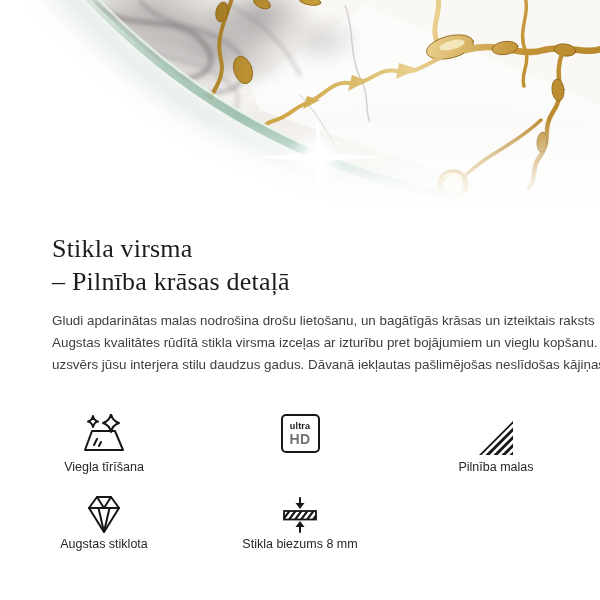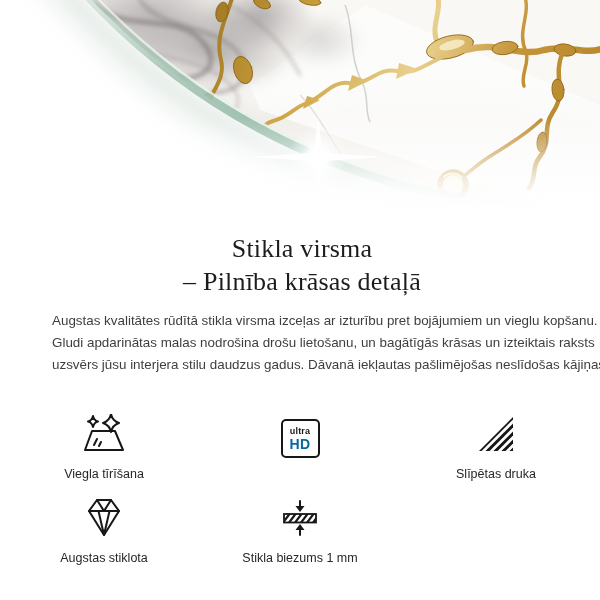--- a/index.html
+++ b/index.html
@@ -3,41 +3,41 @@
 <meta charset="utf-8">
 <style>
   html,body{margin:0;padding:0;}
   body{
     width:600px;height:600px;background:#ffffff;overflow:hidden;
     font-family:"Liberation Sans", sans-serif;
     -webkit-font-smoothing:antialiased;
   }
   .hero{position:relative;width:600px;height:226px;background:#fff;}
   .hero svg{display:block;}
-  .content{padding:6px 48px 0 52px;text-align:center;}
+  .content{padding:6px 48px 0 52px;}
   .title{
     font-family:"Liberation Serif", serif;font-weight:400;
     font-size:26px;line-height:33px;color:#1c1c1c;margin:0;letter-spacing:.2px;
   }
   .para{margin-top:12px;font-size:13.4px;line-height:22px;color:#3e3e3e;}
   .para div{white-space:nowrap;}
   .features{
     margin-top:38px;display:grid;grid-template-columns:repeat(3,1fr);
     row-gap:17px;padding:0 6px;
   }
   .feature{display:flex;flex-direction:column;align-items:center;}
-  .f-icon{height:44px;display:flex;align-items:flex-end;justify-content:center;}
-  .f-label{margin-top:9px;font-size:12.5px;color:#262626;text-align:center;}
+  .f-icon{height:44px;display:flex;align-items:flex-start;justify-content:center;}
+  .f-label{margin-top:2px;font-size:12.5px;color:#262626;text-align:center;}
   .uhd{
     width:35px;height:35px;border:2.5px solid #171717;border-radius:5px;
     display:flex;flex-direction:column;align-items:center;justify-content:center;
     line-height:1;background:#fff;
   }
   .uhd .u{font-size:9px;font-weight:600;color:#171717;letter-spacing:.2px;}
-  .uhd .h{font-size:14px;font-weight:700;color:#0369a1;margin-top:1px;letter-spacing:.3px;}
+  .uhd .h{font-size:14px;font-weight:700;color:#737373;margin-top:1px;letter-spacing:.3px;}
   .ic{stroke:#171717;fill:none;stroke-width:2;stroke-linejoin:round;stroke-linecap:round;}
 </style>
 </head>
 <body>
 
 <div>
 
   <div class="hero">
     <svg width="600" height="226" viewBox="0 0 600 226">
       <defs>
@@ -179,22 +179,22 @@
       </g>
     </svg>
   </div>
 
   <div class="content">
     <h1 class="title">
       <div>Stikla virsma</div>
       <div>– Pilnība krāsas detaļā</div>
     </h1>
     <div class="para">
+      <div>Gludi apdarinātas malas nodrošina drošu lietošanu, un bagātīgās krāsas un izteiktais raksts</div>
       <div>Augstas kvalitātes rūdītā stikla virsma izceļas ar izturību pret bojājumiem un vieglu kopšanu.</div>
-      <div>Gludi apdarinātas malas nodrošina drošu lietošanu, un bagātīgās krāsas un izteiktais raksts</div>
       <div>uzsvērs jūsu interjera stilu daudzus gadus. Dāvanā iekļautas pašlimējošas neslīdošas kājiņas.</div>
     </div>
   </div>
 
   <div class="features">
 
     <div class="feature">
       <div class="f-icon">
         <svg width="48" height="44" viewBox="0 0 48 44">
           <polygon class="ic" points="12,17 35,17 43,36 5,36"></polygon>
@@ -225,21 +225,21 @@
             </defs>
           <g clip-path="url(#triClip)" stroke="#171717" stroke-width="3">
             <line x1="2.5" y1="46" x2="46" y2="2.5"></line>
             <line x1="10.5" y1="46" x2="46" y2="10.5"></line>
             <line x1="18.5" y1="46" x2="46" y2="18.5"></line>
             <line x1="26.5" y1="46" x2="46" y2="26.5"></line>
             <line x1="34.5" y1="46" x2="46" y2="34.5"></line>
           </g>
         </svg>
       </div>
-      <div class="f-label">Slīpētas druka</div>
+      <div class="f-label">Pilnība malas</div>
     </div>
 
     <div class="feature">
       <div class="f-icon">
         <svg width="48" height="48" viewBox="0 0 48 48">
           <path class="ic" d="M9,17 L17,6 L31,6 L39,17 L24,41 Z"></path>
           <path class="ic" d="M9,17 L39,17 M17,6 L24,17 L31,6 M18.5,17 L24,41 M29.5,17 L24,41" stroke-width="1.8"></path>
         </svg>
       </div>
       <div class="f-label">Augstas stiklota</div>
@@ -262,17 +262,17 @@
             <line x1="24" y1="30" x2="33" y2="18"></line>
             <line x1="30" y1="30" x2="39" y2="18"></line>
             <line x1="36" y1="30" x2="45" y2="18"></line>
           </g>
           <path class="ic" d="M24,7 L24,12"></path>
           <polygon points="19.5,12 28.5,12 24,18" fill="#171717"></polygon>
           <path class="ic" d="M24,41 L24,36"></path>
           <polygon points="19.5,36 28.5,36 24,30" fill="#171717"></polygon>
         </svg>
       </div>
-      <div class="f-label">Stikla biezums 1 mm</div>
+      <div class="f-label">Stikla biezums 8 mm</div>
     </div>
 
   </div>
 </div>
 
 </body></html>

